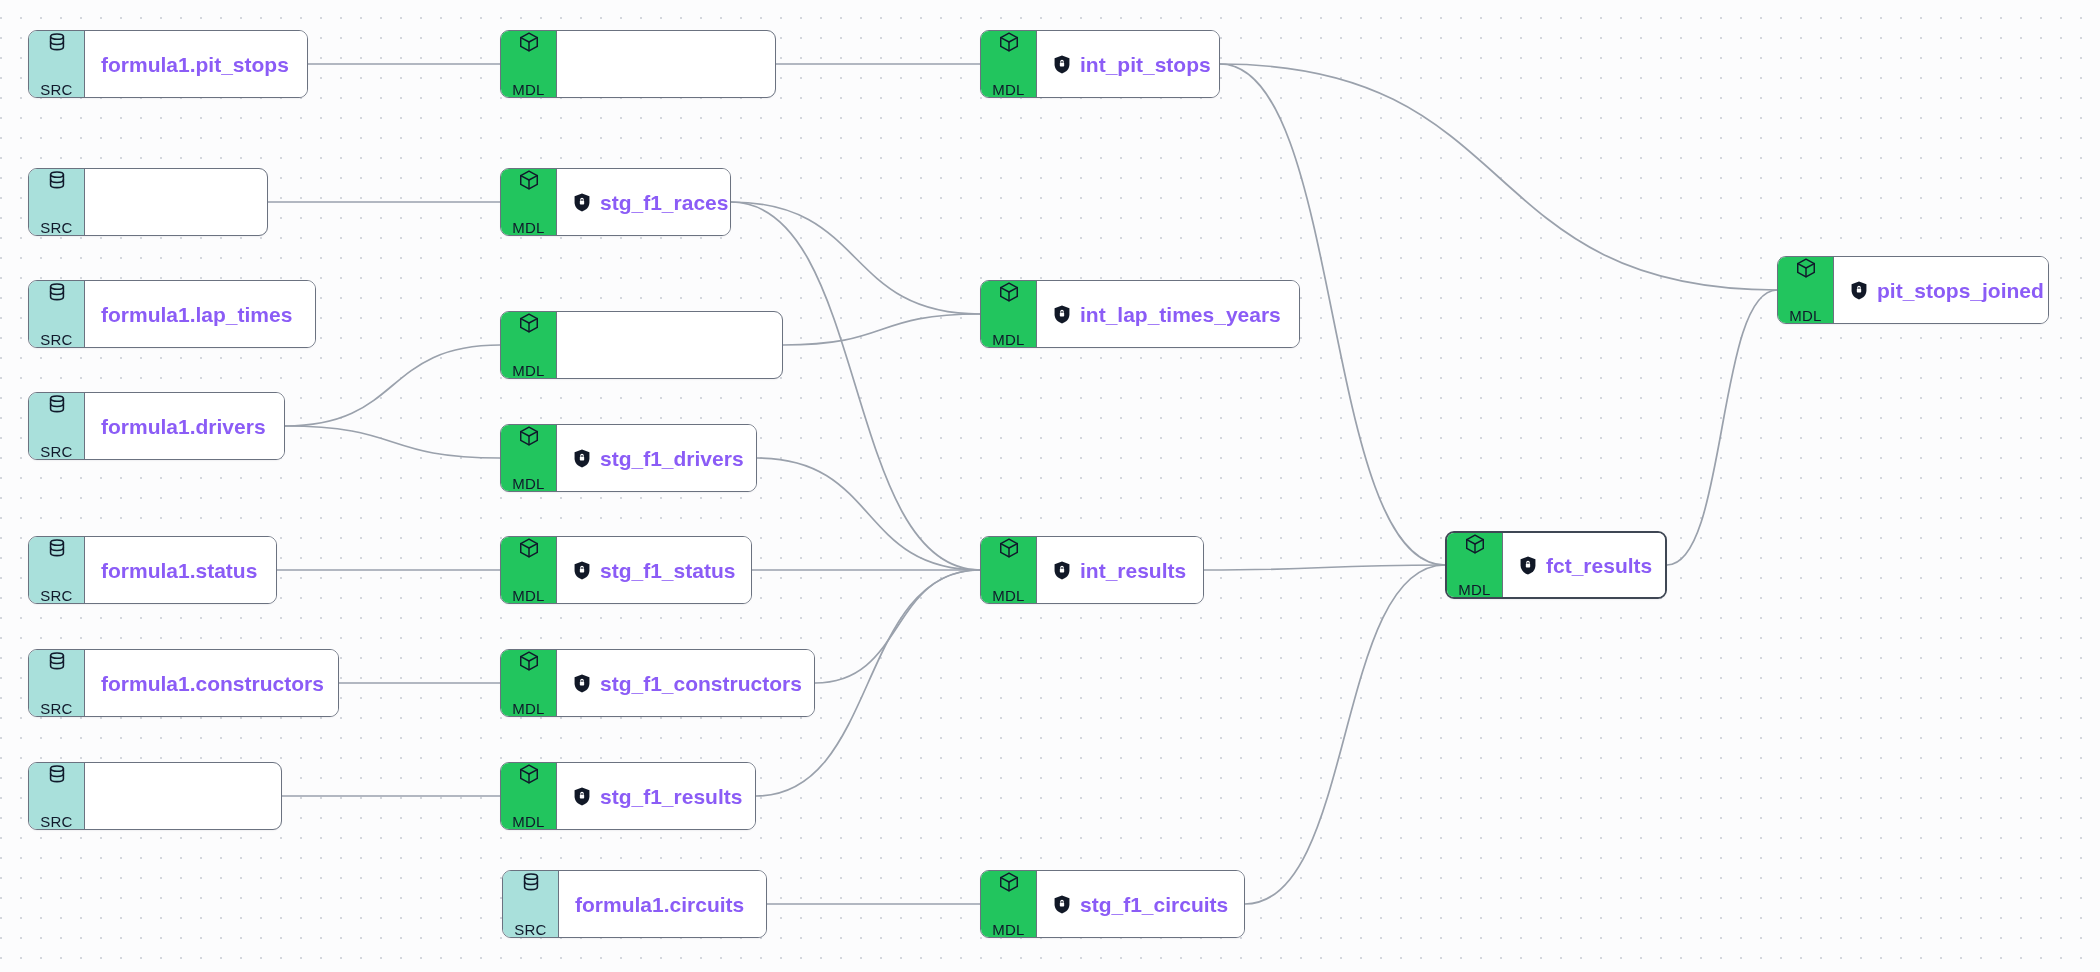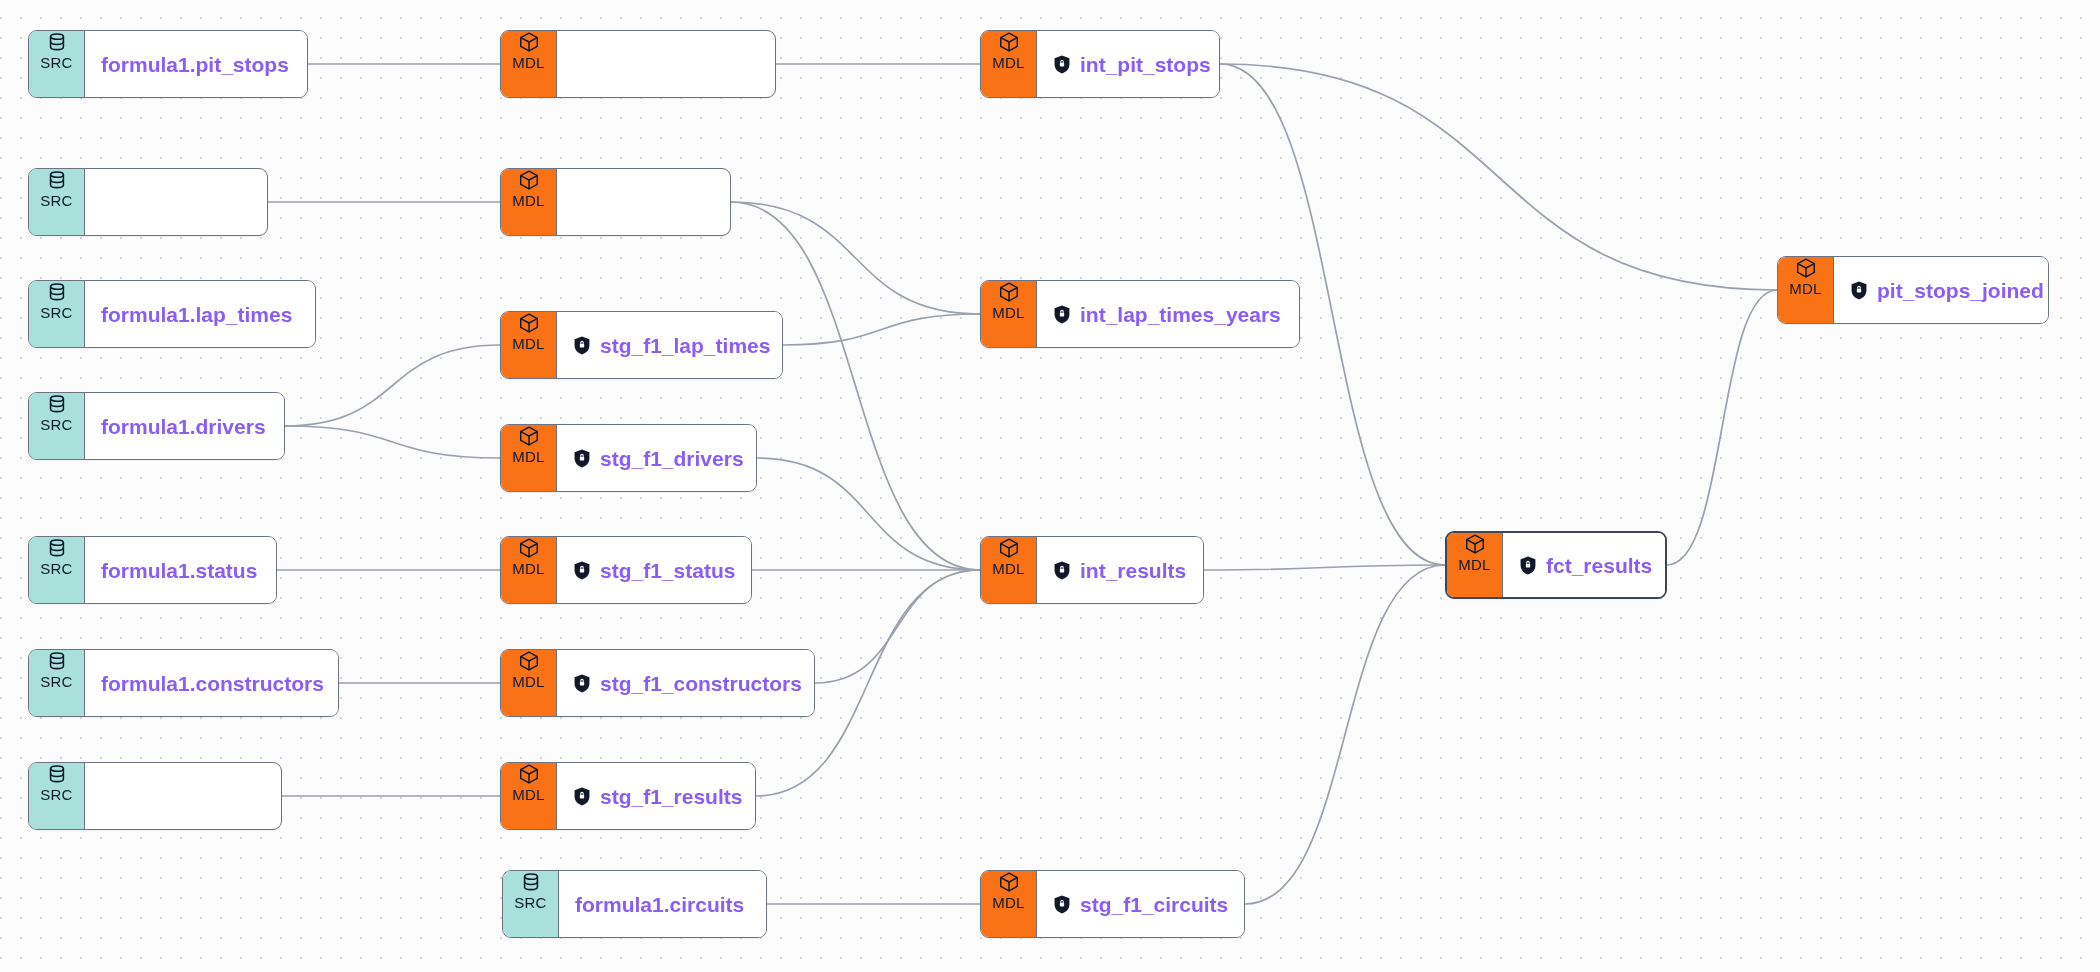--- a/index.html
+++ b/index.html
@@ -54,27 +54,27 @@
     border-color: #3f4754;
     border-width: 2.2px;
   }
 
   .badge {
     width: 56px;
     min-width: 56px;
     display: flex;
     flex-direction: column;
     align-items: center;
-    justify-content: flex-start;
+    justify-content: space-between;
     gap: 1px;
     border-right: 1.4px solid #6b7280;
     box-sizing: border-box;
   }
   .badge.src  { background: #a9e0db; }
-  .badge.mdl  { background: #f97316; }
+  .badge.mdl  { background: #22c55e; }
 
   .badge-icon {
     display: block;
     line-height: 0;
   }
   .badge-text {
     font-size: 15px;
     letter-spacing: 0.2px;
     color: #10192b;
     font-family: "Liberation Sans", "DejaVu Sans", sans-serif;
@@ -238,37 +238,37 @@
       </div>
       <div class="node" style="left: 500px; top: 168px; width: 231px;">
         <div class="badge mdl">
           <span class="badge-icon"><svg width="22" height="22" viewBox="0 0 24 24" fill="none" stroke="#10192b" stroke-width="1.6" stroke-linecap="round" stroke-linejoin="round">
               <path d="M12 2.4 21 7.2v9.6L12 21.6 3 16.8V7.2z"></path>
               <path d="M3 7.2 12 12l9-4.8"></path>
               <path d="M12 12v9.6"></path>
             </svg></span>
           <span class="badge-text">MDL</span>
         </div>
+        <div class="node-body">
+          <span class="shield-icon"><svg width="18" height="19" viewBox="0 0 20 22" xmlns="http://www.w3.org/2000/svg">
+              <path d="M10 0.6 1.4 3.9v7.2c0 5.2 3.8 8.8 8.6 10.3 4.8-1.5 8.6-5.1 8.6-10.3V3.9z" fill="#111827"></path>
+              <path d="M8.55 9.1V7.7a1.45 1.45 0 0 1 2.9 0v1.4" fill="none" stroke="#ffffff" stroke-width="1.25"></path>
+              <rect x="7.5" y="8.9" width="5" height="4.5" rx="0.9" fill="#ffffff"></rect>
+            </svg></span>
+          <span class="node-label">stg_f1_races</span>
+        </div>
       </div>
       <div class="node" style="left: 500px; top: 311px; width: 283px;">
         <div class="badge mdl">
           <span class="badge-icon"><svg width="22" height="22" viewBox="0 0 24 24" fill="none" stroke="#10192b" stroke-width="1.6" stroke-linecap="round" stroke-linejoin="round">
               <path d="M12 2.4 21 7.2v9.6L12 21.6 3 16.8V7.2z"></path>
               <path d="M3 7.2 12 12l9-4.8"></path>
               <path d="M12 12v9.6"></path>
             </svg></span>
           <span class="badge-text">MDL</span>
-        </div>
-        <div class="node-body">
-          <span class="shield-icon"><svg width="18" height="19" viewBox="0 0 20 22" xmlns="http://www.w3.org/2000/svg">
-              <path d="M10 0.6 1.4 3.9v7.2c0 5.2 3.8 8.8 8.6 10.3 4.8-1.5 8.6-5.1 8.6-10.3V3.9z" fill="#111827"></path>
-              <path d="M8.55 9.1V7.7a1.45 1.45 0 0 1 2.9 0v1.4" fill="none" stroke="#ffffff" stroke-width="1.25"></path>
-              <rect x="7.5" y="8.9" width="5" height="4.5" rx="0.9" fill="#ffffff"></rect>
-            </svg></span>
-          <span class="node-label">stg_f1_lap_times</span>
         </div>
       </div>
       <div class="node" style="left: 500px; top: 424px; width: 257px;">
         <div class="badge mdl">
           <span class="badge-icon"><svg width="22" height="22" viewBox="0 0 24 24" fill="none" stroke="#10192b" stroke-width="1.6" stroke-linecap="round" stroke-linejoin="round">
               <path d="M12 2.4 21 7.2v9.6L12 21.6 3 16.8V7.2z"></path>
               <path d="M3 7.2 12 12l9-4.8"></path>
               <path d="M12 12v9.6"></path>
             </svg></span>
           <span class="badge-text">MDL</span>

